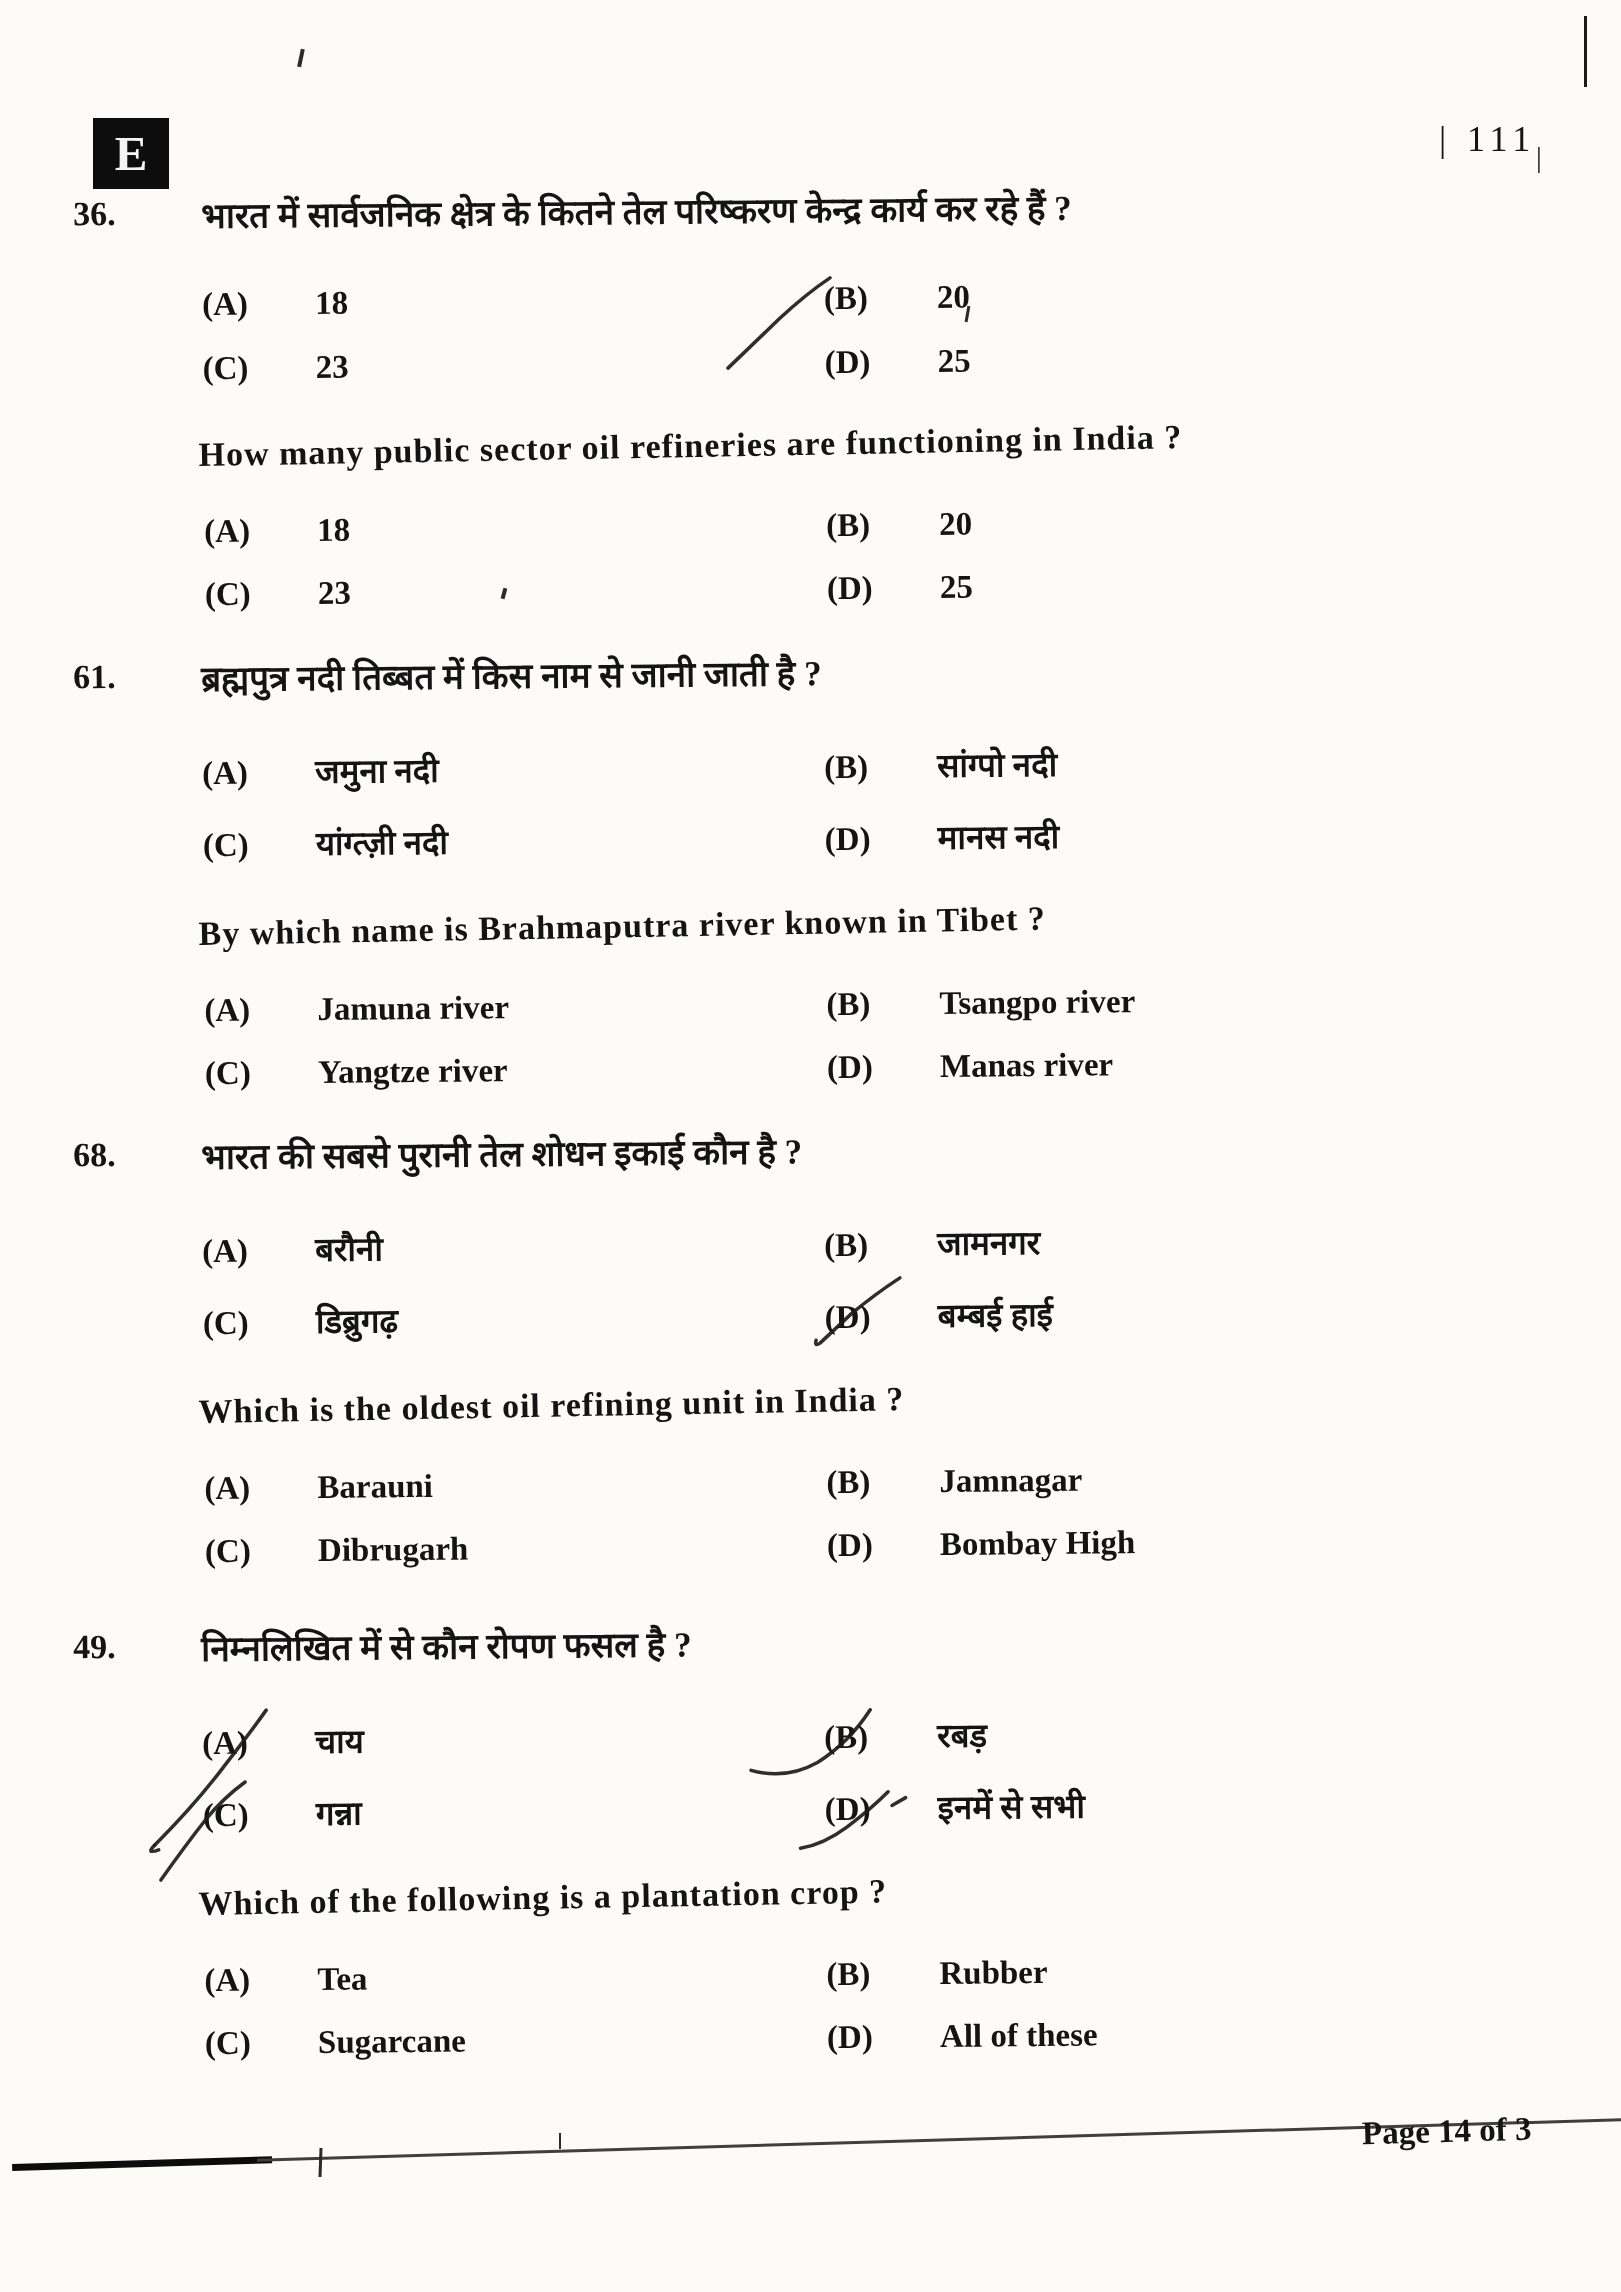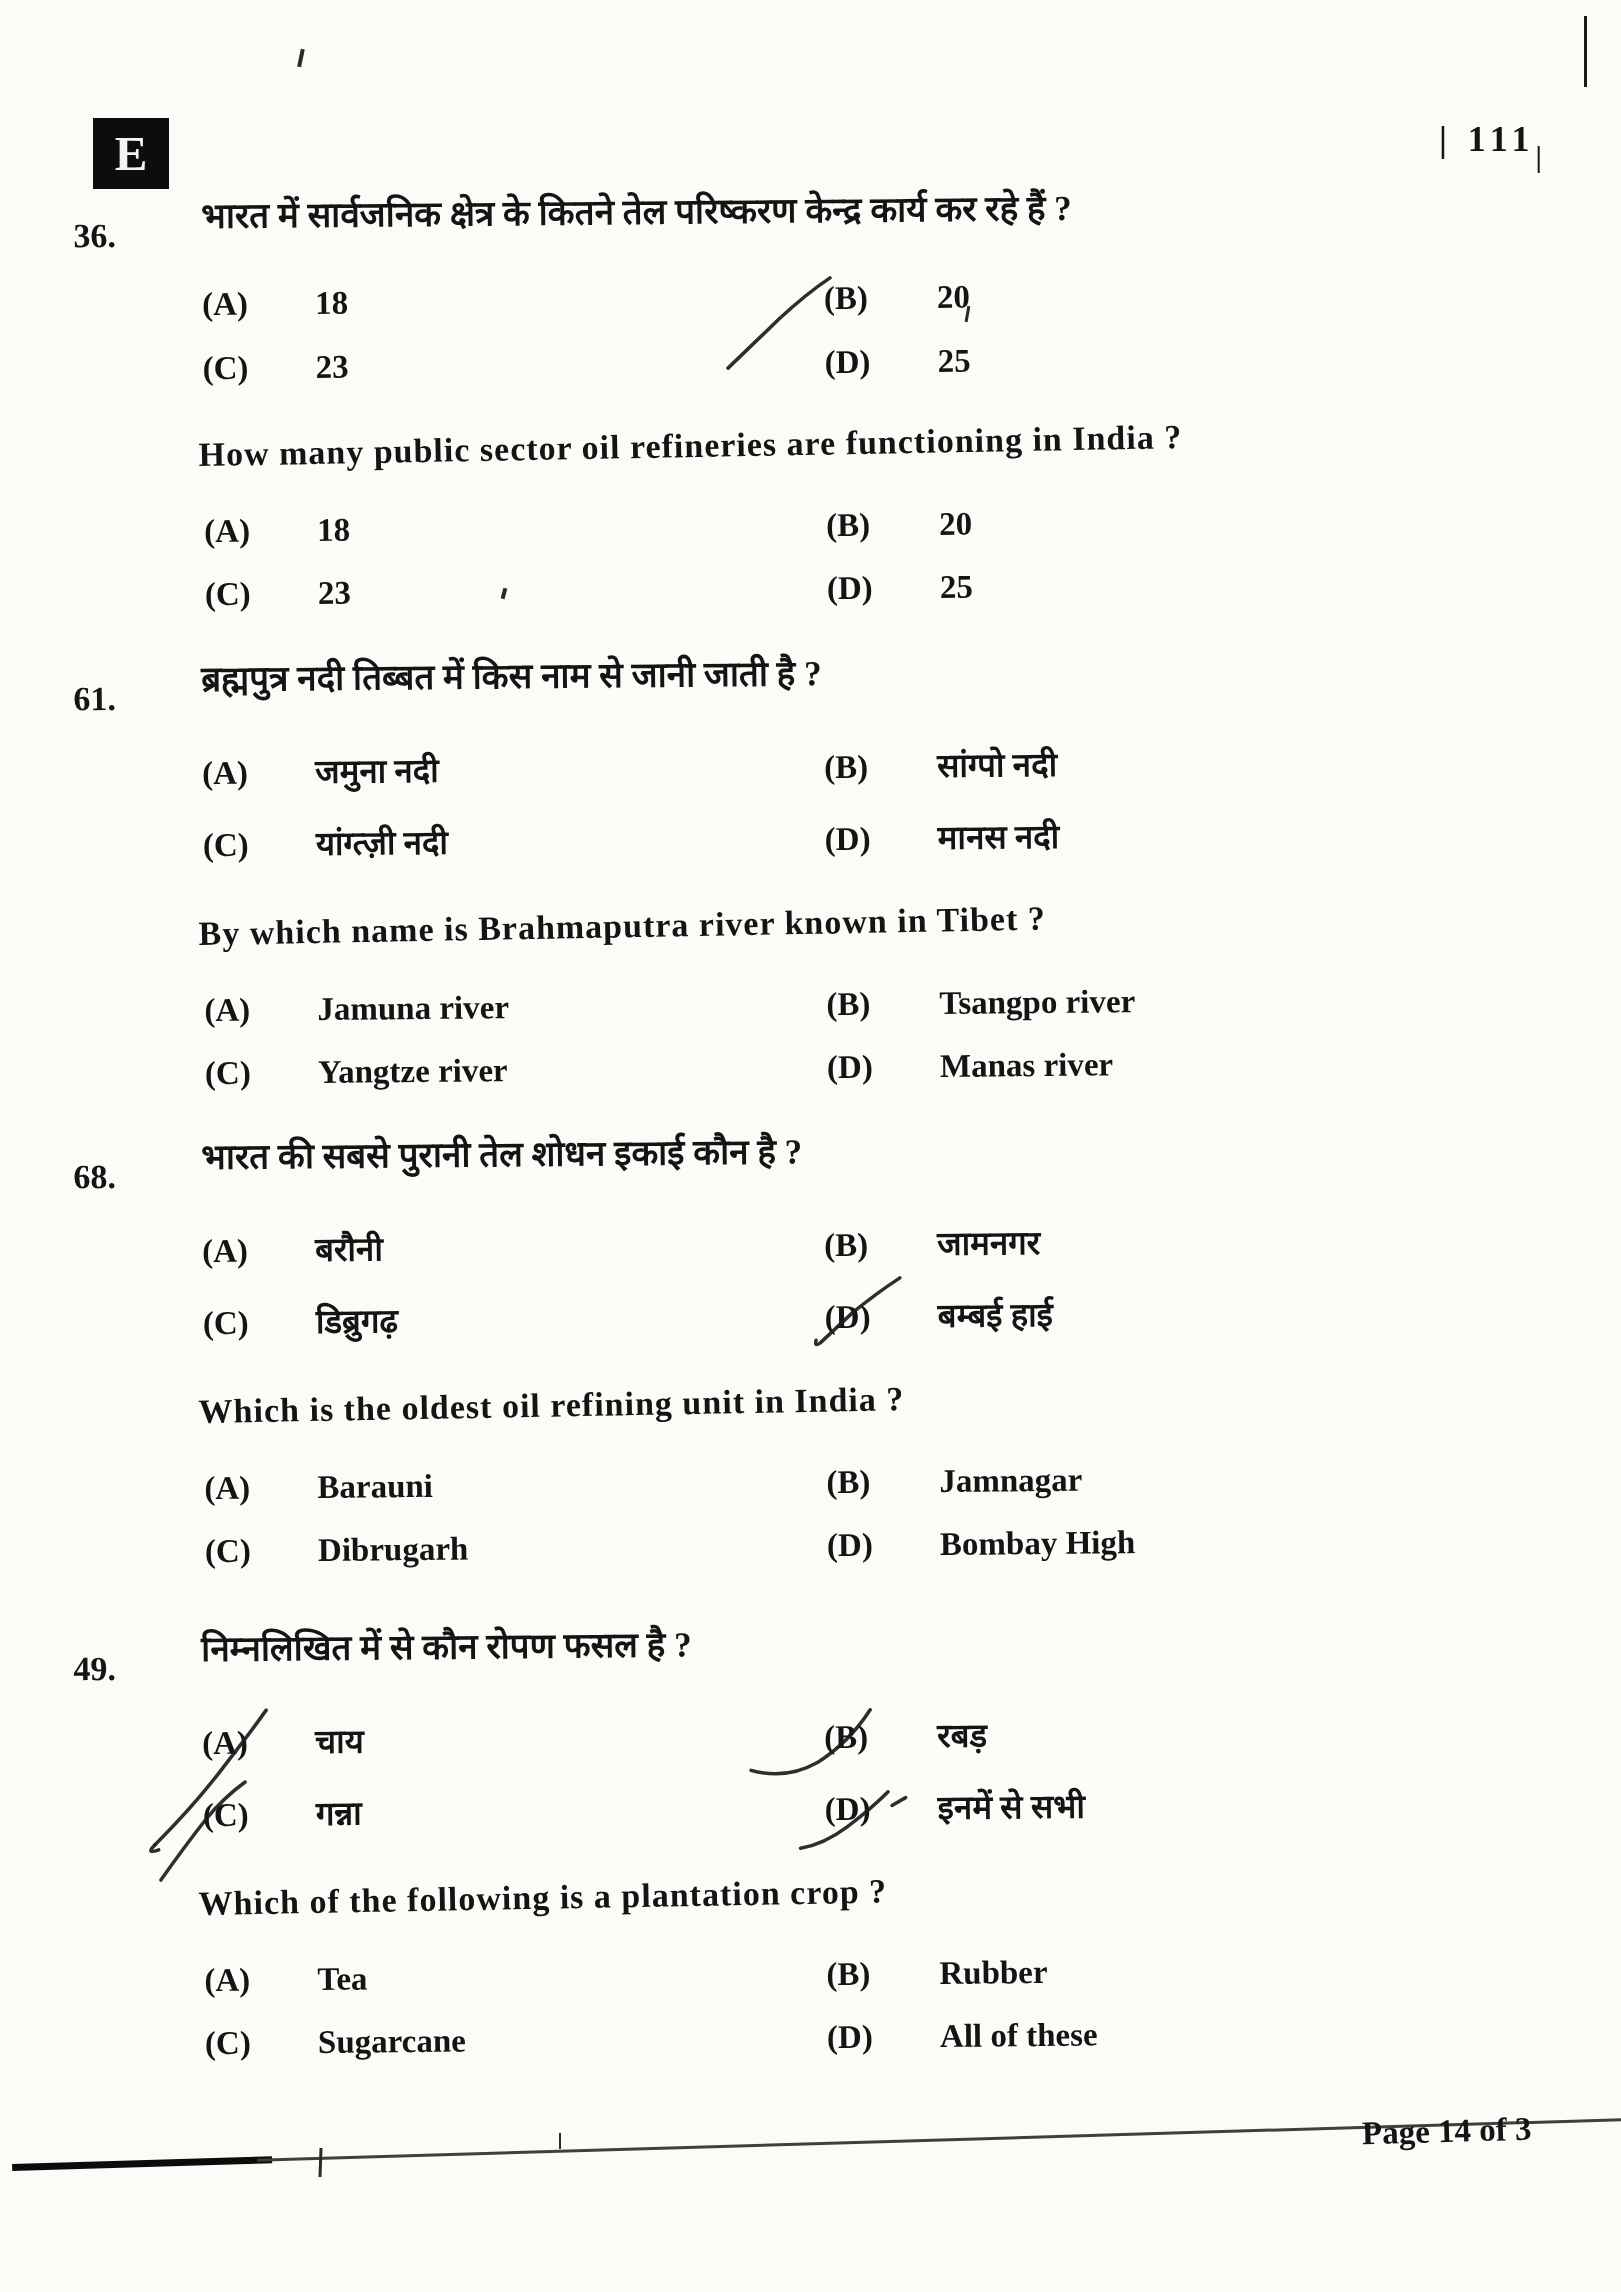--- a/index.html
+++ b/index.html
@@ -8,30 +8,30 @@
     background:#fcfbf8; color:#141414;
     font-family:"Liberation Serif","DejaVu Serif",serif;
   }
   
   .version-box {
     position:absolute; left:93px; top:118px; width:76px; height:71px;
     background:#0d0d0d; color:#f4f4f4; display:flex; align-items:center; justify-content:center;
     font-size:49px; font-weight:700;
   }
   .corner-mark {
-    position:absolute; left:1439px; top:118px; font-size:36px; font-weight:700;
+    position:absolute; left:1439px; top:118px; font-size:36px; font-weight:400;
     letter-spacing:5.9px; white-space:nowrap;
   }
   .corner-mark .low-bar { display:inline-block; transform:translateY(15.7px); font-size:29px; }
   .edge-vline { position:absolute; left:1584px; top:15.7px; width:2.9px; height:71px; background:#1a1a1a; }
 
   
   .q-block { position:absolute; left:0; width:1578px; transform:rotate(-0.55deg); transform-origin:0 0; }
   .q-row { position:relative; min-height:53px; }
-  .q-num { position:absolute; left:73px; top:0; font-size:34px; font-weight:700;margin-top:22px; }
+  .q-num { position:absolute; left:73px; top:0; font-size:34px; font-weight:700; }
   .q-text { margin-left:201px; font-size:35px; font-weight:700; line-height:1.3; padding-right:39px; }
   .opt-grid { margin:39px 0 0 201px; display:grid; grid-template-columns:622px auto; row-gap:26.5px; }
   .opt { display:flex; align-items:baseline; font-size:33px; font-weight:700; }
   .opt-label { width:80px; flex:none; }
   .opt-text { margin-left:33px; white-space:nowrap; }
   .q-en { margin:49px 0 0 196px; font-size:34px; font-weight:700; letter-spacing:1px;
           transform:rotate(-0.5deg); transform-origin:0 50%; padding-right:59px; }
 
   
   .pen { position:absolute; pointer-events:none; }

